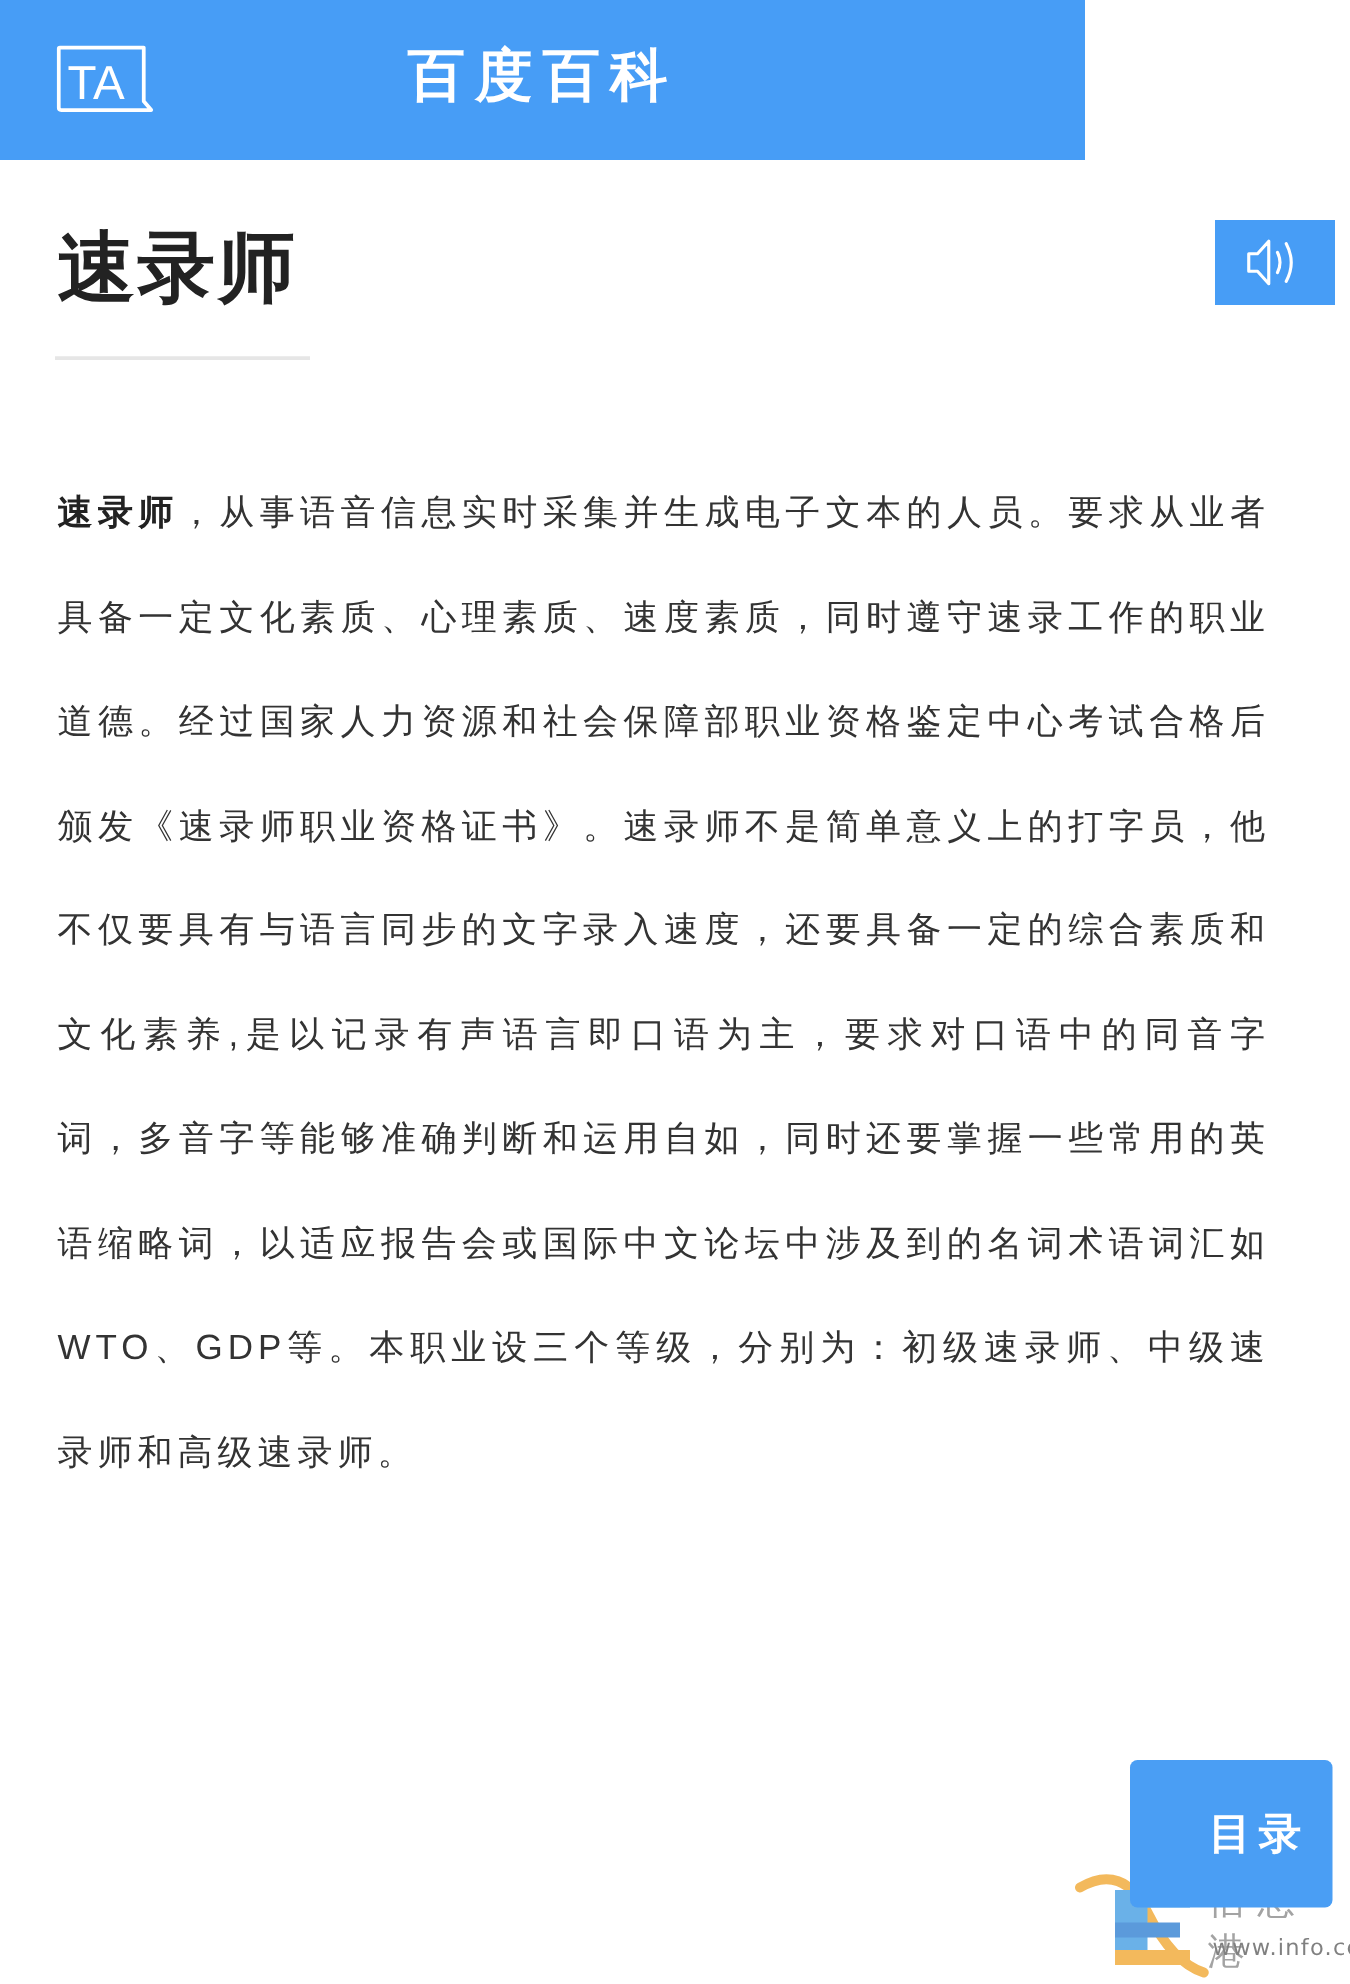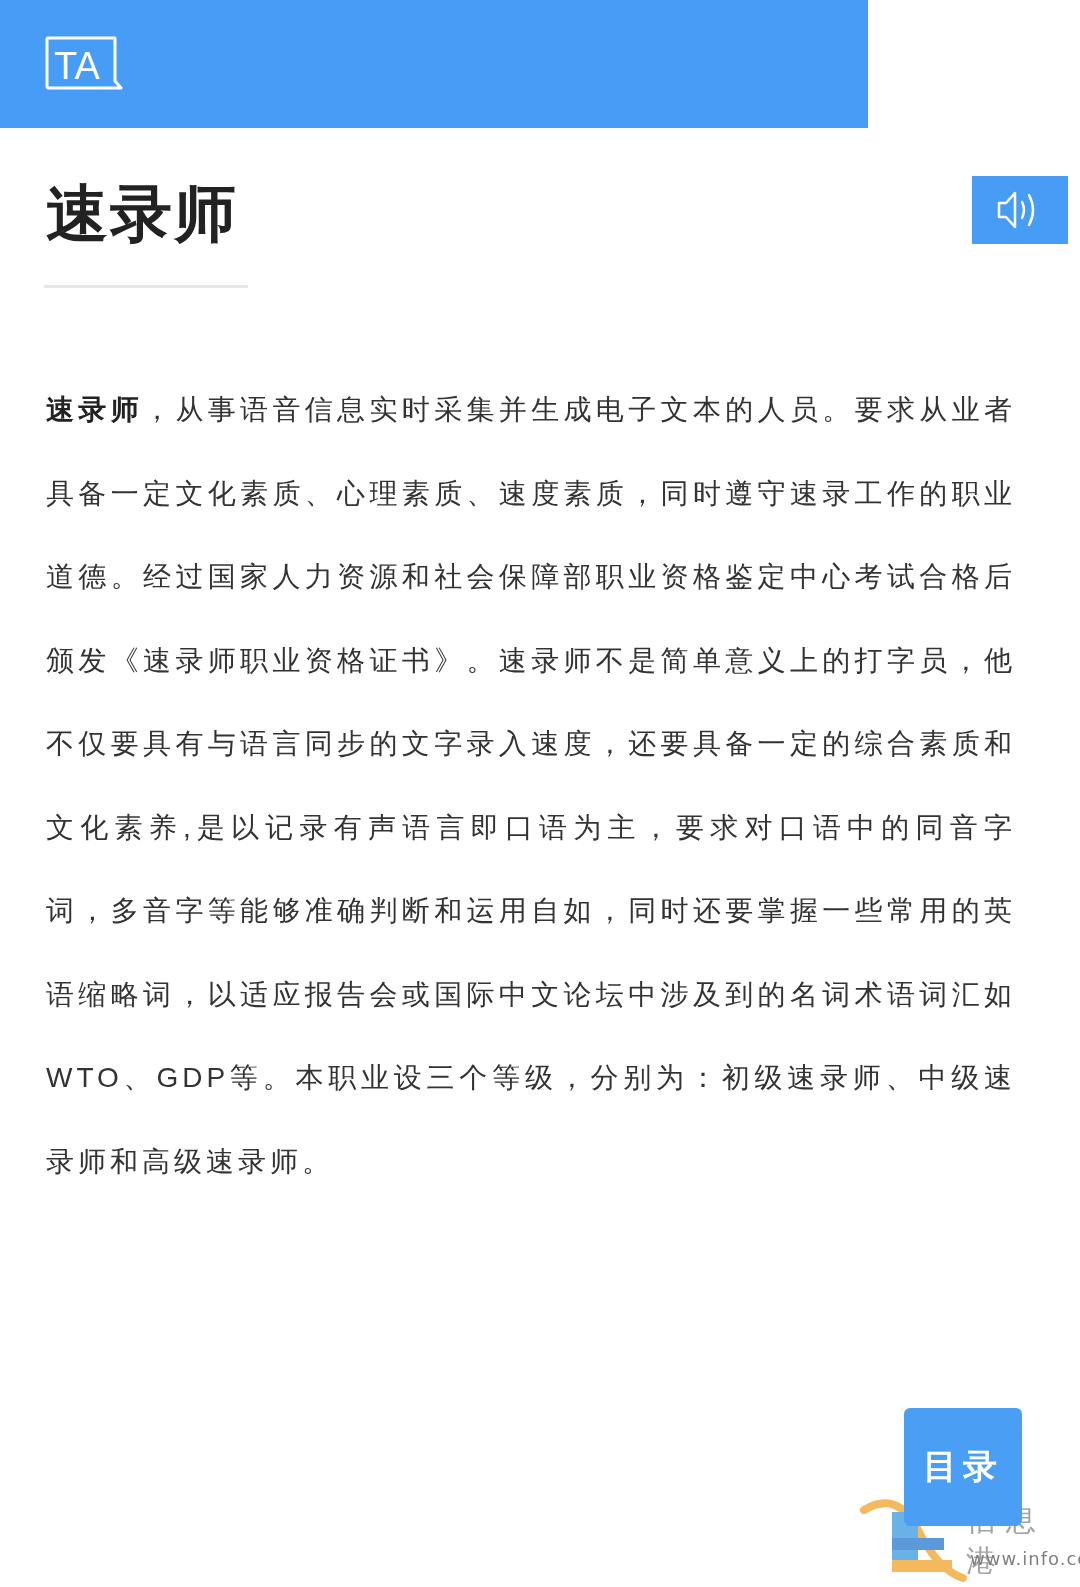--- a/index.html
+++ b/index.html
@@ -44,20 +44,21 @@
     text-align: justify;
   }
   .body-text .lead { font-weight: bold; color: #222222; }
 
   .toc-btn {
     position: absolute; left: 904px; top: 1408px; width: 118px; height: 118px;
     background: #4a9ef4; border-radius: 6px; color: #ffffff;
     display: flex; align-items: center; justify-content: center;
     font-size: 34px; font-weight: bold; letter-spacing: 6px; cursor: pointer;
     font-family: "DejaVu Serif", serif;
+    padding-left: 44px;
   }
   .watermark {
     position: absolute; left: 858px; top: 1490px; width: 222px; height: 97px; opacity: 0.9;
   }
   .wm-text {
     position: absolute; left: 108px; top: 10px; font-size: 30px; color: #9a9a9a;
     letter-spacing: 10px; font-weight: 200;
   }
   .wm-url {
     position: absolute; left: 112px; top: 58px; font-size: 18px; color: #737373; letter-spacing: 1px;
@@ -66,20 +67,21 @@
 </head>
 <body>
 
 <div class="topbar">
   <div class="ta-icon">
     <svg width="78" height="56" viewBox="0 0 78 56">
       <path d="M3 3 H70 V46 L76 53 H4 Q2 53 2 51 V4 Q2 3 3 3 Z" fill="none" stroke="#ffffff" stroke-width="3" stroke-linejoin="round"></path>
       <text x="9" y="44" fill="#ffffff" font-size="38" font-family="Liberation Sans, sans-serif">TA</text>
     </svg>
   </div>
+  <div class="app-title">百度百科</div>
   <div class="search-btn">
     <svg width="62" height="58" viewBox="0 0 62 58">
       <circle cx="25" cy="25" r="23" fill="none" stroke="#ffffff" stroke-width="3"></circle>
       <line x1="42" y1="42" x2="58" y2="56" stroke="#ffffff" stroke-width="3"></line>
     </svg>
   </div>
   <div class="more-btn">
     <svg width="30" height="66" viewBox="0 0 30 66">
       <circle cx="15" cy="6" r="4" fill="#ffffff"></circle>
       <circle cx="15" cy="33" r="4" fill="#ffffff"></circle>

